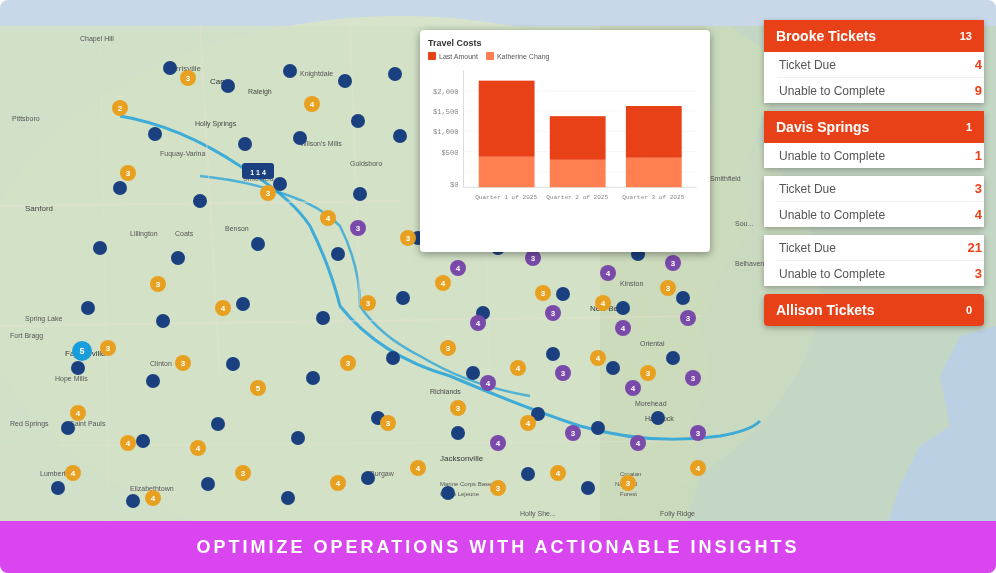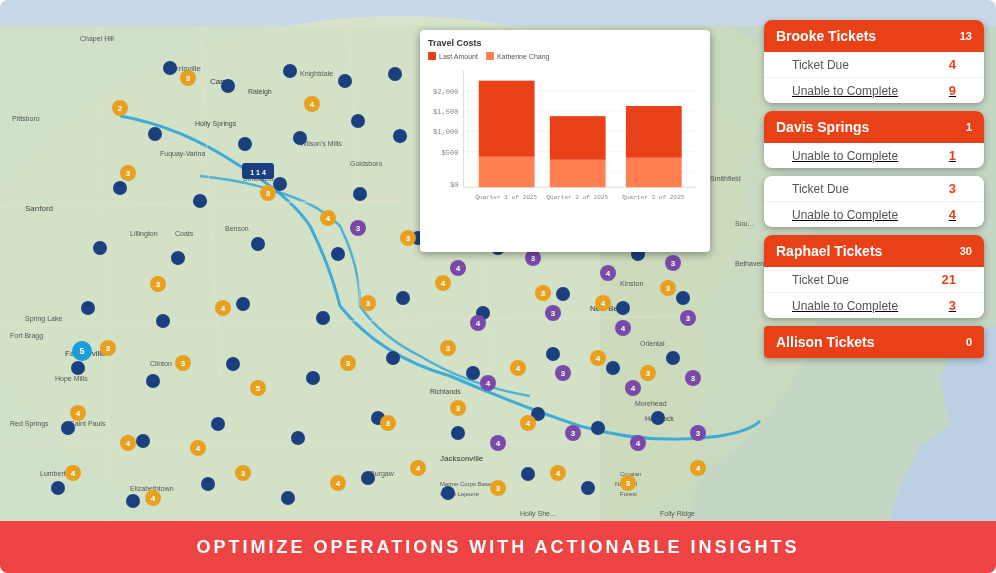--- a/index.html
+++ b/index.html
@@ -25,21 +25,21 @@
       width: 100%; height: 100%;
       background: #c8d8e8;
     }
 
     
     .bottom-banner {
       position: absolute;
       bottom: 0; left: 0;
       width: 100%;
       height: 52px;
-      background: #ef4444;
+      background: #d946ef;
       display: flex;
       align-items: center;
       justify-content: center;
       z-index: 10;
     }
 
     .bottom-banner-text {
       color: white;
       font-size: 18px;
       font-weight: 900;
@@ -54,21 +54,21 @@
       right: 12px;
       width: 220px;
       display: flex;
       flex-direction: column;
       gap: 8px;
       z-index: 20;
     }
 
     .ticket-card {
       background: white;
-      border-radius: 8px;
+      border-radius: 0;
       overflow: hidden;
       box-shadow: 0 2px 6px rgba(0,0,0,0.3);
     }
 
     .ticket-header {
       background: #e84118;
       display: flex;
       justify-content: space-between;
       align-items: center;
       padding: 8px 12px;
@@ -83,27 +83,27 @@
     .ticket-header-count {
       color: white;
       font-weight: 700;
       font-size: 11px;
     }
 
     .ticket-row {
       display: flex;
       justify-content: space-between;
       align-items: center;
-      padding: 5px 28px;
+      padding: 5px 2px;
       border-bottom: 1px solid #f0f0f0;
+      margin-left: 13px;
     }
 
     .ticket-row:last-child {
       border-bottom: none;
-      text-decoration: underline;
     }
 
     .ticket-row-label {
       color: #555;
       font-size: 12px;
     }
 
     .ticket-row-value {
       color: #e84118;
       font-weight: 700;
@@ -842,24 +842,20 @@
         <span class="ticket-row-label">Ticket Due</span>
         <span class="ticket-row-value">3</span>
       </div>
       <div class="ticket-row">
         <span class="ticket-row-label">Unable to Complete</span>
         <span class="ticket-row-value">4</span>
       </div>
     </div>
 
     <div class="ticket-card">
-      <div class="ticket-header">
-        <span class="ticket-header-name">Raphael Tickets</span>
-        <span class="ticket-header-count">30</span>
-      </div>
       <div class="ticket-row">
         <span class="ticket-row-label">Ticket Due</span>
         <span class="ticket-row-value">21</span>
       </div>
       <div class="ticket-row">
         <span class="ticket-row-label">Unable to Complete</span>
         <span class="ticket-row-value">3</span>
       </div>
     </div>
 

